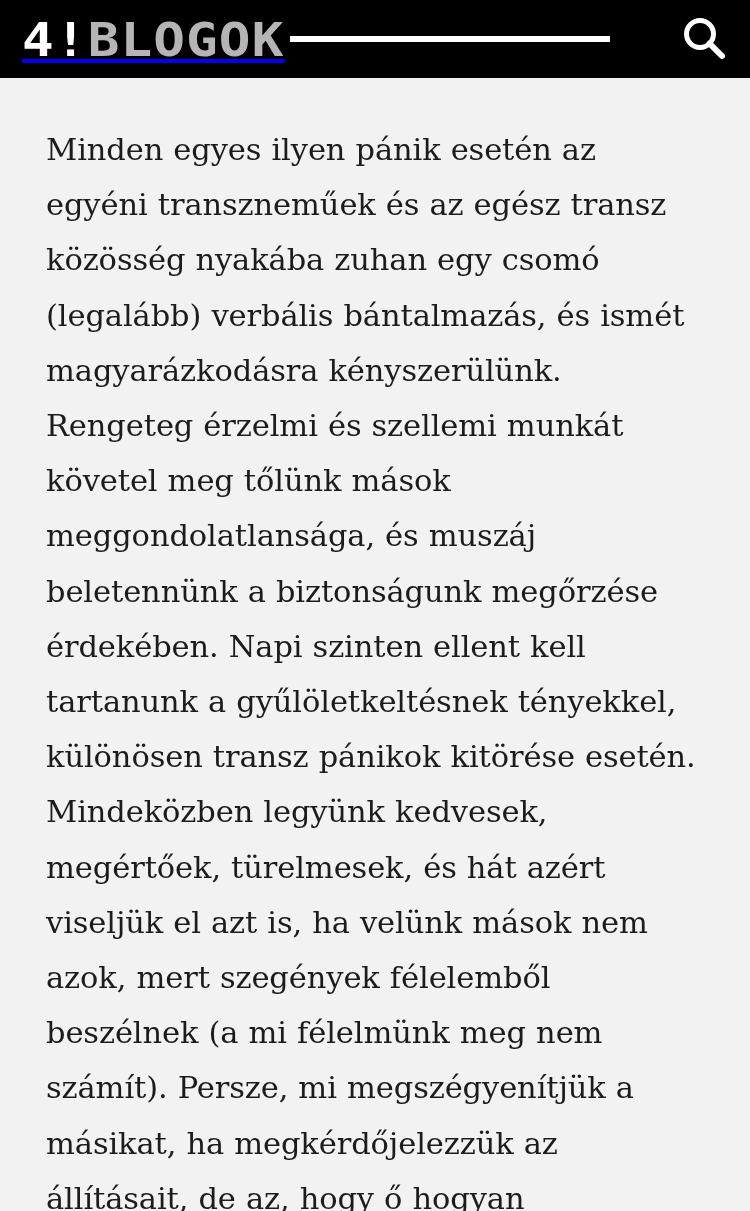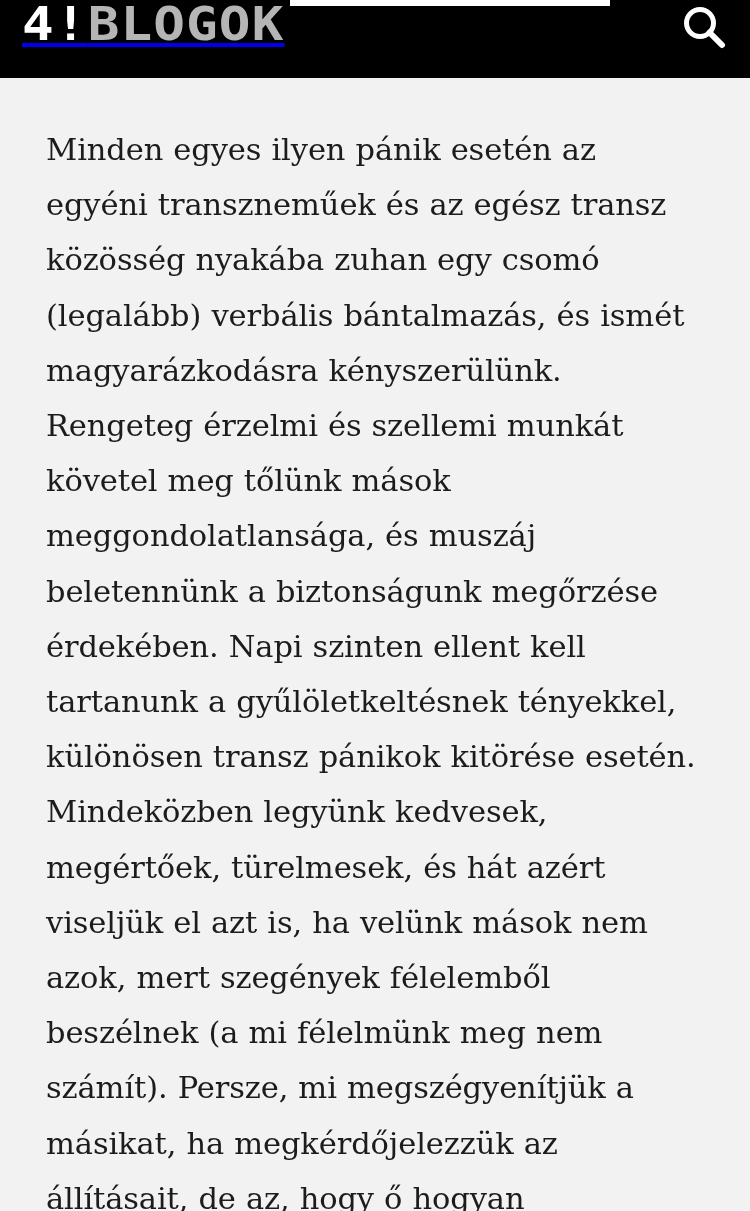--- a/index.html
+++ b/index.html
@@ -13,21 +13,21 @@
     overflow: hidden;
     font-family: "Liberation Serif", serif;
   }
 
   
   .site-header {
     position: relative;
     height: 78px;
     background: #000000;
     display: flex;
-    align-items: flex-start;
+    align-items: center;
     box-sizing: border-box;
     padding: 0 18px 0 22px;
   }
 
   .logo {
     display: flex;
     align-items: center;
     flex: 0 0 auto;
   }
 

